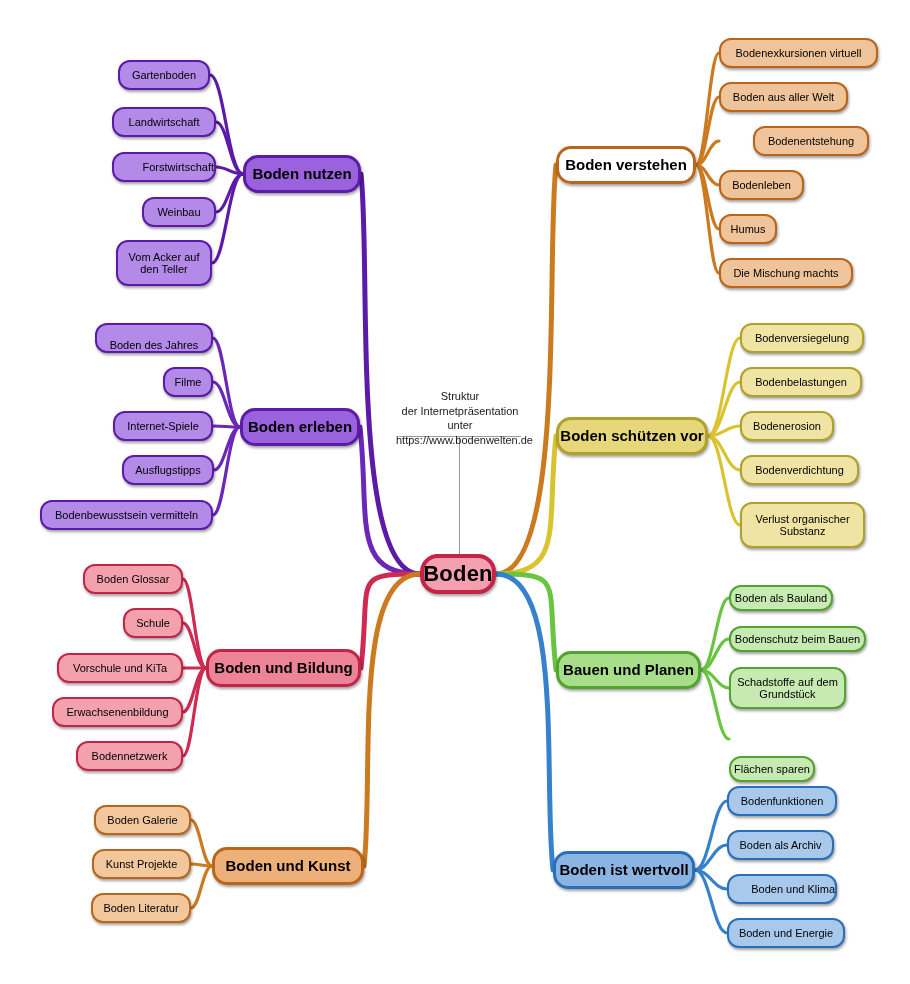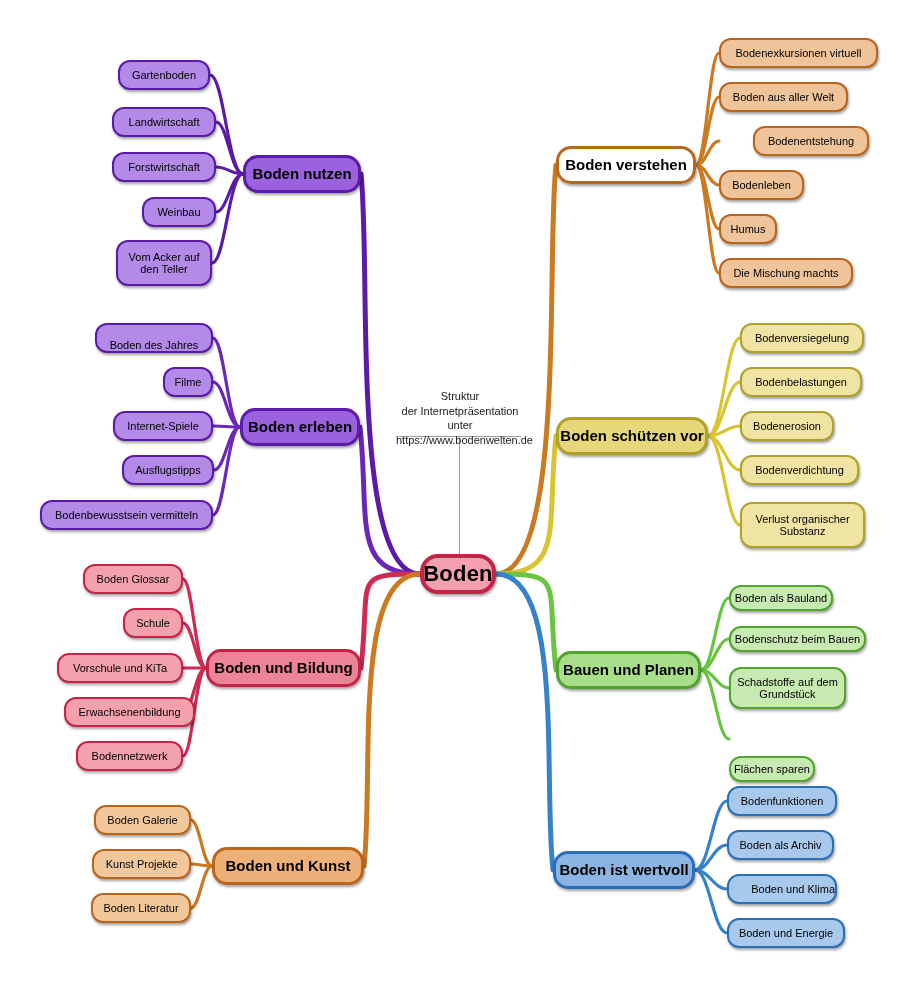--- a/index.html
+++ b/index.html
@@ -131,35 +131,35 @@
 
   <div class="title-block" style="left:396px; top:389px; width:128px;">Struktur
 der Internetpräsentation
 unter
 https://www.bodenwelten.de</div>
 
 <div class="node root" style="left: 420px; top: 554px; width: 76px; height: 40px; background: rgb(244, 160, 176); border-color: rgb(196, 36, 72);"><span>Boden</span></div>
     <div class="node branch" style="left: 243px; top: 155px; width: 118px; height: 38px; background: rgb(154, 99, 221); border-color: rgb(91, 26, 168);"><span>Boden nutzen</span></div>
     <div class="node leaf" style="left: 118px; top: 60px; width: 92px; height: 30px; background: rgb(179, 138, 232); border-color: rgb(91, 26, 168);"><span>Gartenboden</span></div>
     <div class="node leaf" style="left: 112px; top: 107px; width: 104px; height: 30px; background: rgb(179, 138, 232); border-color: rgb(91, 26, 168);"><span>Landwirtschaft</span></div>
-    <div class="node leaf" style="left: 112px; top: 152px; width: 104px; height: 30px; background: rgb(179, 138, 232); border-color: rgb(91, 26, 168);"><span>Forstwirtschaft</span></div>
+    <div class="node leaf" style="left: 112px; top: 152px; width: 104px; height: 30px; background: rgb(179, 138, 232); border-color: rgb(91, 26, 168); justify-content: flex-end;"><span>Forstwirtschaft</span></div>
     <div class="node leaf" style="left: 142px; top: 197px; width: 74px; height: 30px; background: rgb(179, 138, 232); border-color: rgb(91, 26, 168);"><span>Weinbau</span></div>
     <div class="node leaf" style="left: 116px; top: 240px; width: 96px; height: 46px; background: rgb(179, 138, 232); border-color: rgb(91, 26, 168);"><span>Vom Acker auf
 den Teller</span></div>
     <div class="node branch" style="left: 240px; top: 408px; width: 120px; height: 38px; background: rgb(154, 99, 221); border-color: rgb(91, 26, 168);"><span>Boden erleben</span></div>
     <div class="node leaf" style="left: 95px; top: 323px; width: 118px; height: 30px; background: rgb(179, 138, 232); border-color: rgb(91, 26, 168); align-items: flex-end;"><span>Boden des Jahres</span></div>
     <div class="node leaf" style="left: 163px; top: 367px; width: 50px; height: 30px; background: rgb(179, 138, 232); border-color: rgb(91, 26, 168);"><span>Filme</span></div>
     <div class="node leaf" style="left: 113px; top: 411px; width: 100px; height: 30px; background: rgb(179, 138, 232); border-color: rgb(91, 26, 168);"><span>Internet-Spiele</span></div>
     <div class="node leaf" style="left: 122px; top: 455px; width: 92px; height: 30px; background: rgb(179, 138, 232); border-color: rgb(91, 26, 168);"><span>Ausflugstipps</span></div>
     <div class="node leaf" style="left: 40px; top: 500px; width: 173px; height: 30px; background: rgb(179, 138, 232); border-color: rgb(91, 26, 168);"><span>Bodenbewusstsein vermitteln</span></div>
     <div class="node branch" style="left: 206px; top: 649px; width: 155px; height: 38px; background: rgb(236, 131, 151); border-color: rgb(196, 36, 72);"><span>Boden und Bildung</span></div>
     <div class="node leaf" style="left: 83px; top: 564px; width: 100px; height: 30px; background: rgb(243, 162, 173); border-color: rgb(196, 36, 72);"><span>Boden Glossar</span></div>
     <div class="node leaf" style="left: 123px; top: 608px; width: 60px; height: 30px; background: rgb(243, 162, 173); border-color: rgb(196, 36, 72);"><span>Schule</span></div>
     <div class="node leaf" style="left: 57px; top: 653px; width: 126px; height: 30px; background: rgb(243, 162, 173); border-color: rgb(196, 36, 72);"><span>Vorschule und KiTa</span></div>
-    <div class="node leaf" style="left: 52px; top: 697px; width: 131px; height: 30px; background: rgb(243, 162, 173); border-color: rgb(196, 36, 72); margin-left: 12px;"><span>Erwachsenenbildung</span></div>
+    <div class="node leaf" style="left: 52px; top: 697px; width: 131px; height: 30px; background: rgb(243, 162, 173); border-color: rgb(196, 36, 72);"><span>Erwachsenenbildung</span></div>
     <div class="node leaf" style="left: 76px; top: 741px; width: 107px; height: 30px; background: rgb(243, 162, 173); border-color: rgb(196, 36, 72);"><span>Bodennetzwerk</span></div>
     <div class="node branch" style="left: 212px; top: 847px; width: 152px; height: 38px; background: rgb(237, 176, 120); border-color: rgb(185, 101, 27);"><span>Boden und Kunst</span></div>
     <div class="node leaf" style="left: 94px; top: 805px; width: 97px; height: 30px; background: rgb(242, 199, 156); border-color: rgb(185, 101, 27);"><span>Boden Galerie</span></div>
     <div class="node leaf" style="left: 92px; top: 849px; width: 99px; height: 30px; background: rgb(242, 199, 156); border-color: rgb(185, 101, 27);"><span>Kunst Projekte</span></div>
     <div class="node leaf" style="left: 91px; top: 893px; width: 100px; height: 30px; background: rgb(242, 199, 156); border-color: rgb(185, 101, 27);"><span>Boden Literatur</span></div>
     <div class="node branch" style="left: 556px; top: 146px; width: 140px; height: 38px; border-color: rgb(185, 101, 27);"><span>Boden verstehen</span></div>
     <div class="node leaf" style="left: 719px; top: 38px; width: 159px; height: 30px; background: rgb(240, 196, 154); border-color: rgb(185, 101, 27);"><span>Bodenexkursionen virtuell</span></div>
     <div class="node leaf" style="left: 719px; top: 82px; width: 129px; height: 30px; background: rgb(240, 196, 154); border-color: rgb(185, 101, 27);"><span>Boden aus aller Welt</span></div>
     <div class="node leaf" style="left: 719px; top: 126px; width: 116px; height: 30px; background: rgb(240, 196, 154); border-color: rgb(185, 101, 27); margin-left: 34px;"><span>Bodenentstehung</span></div>
     <div class="node leaf" style="left: 719px; top: 170px; width: 85px; height: 30px; background: rgb(240, 196, 154); border-color: rgb(185, 101, 27);"><span>Bodenleben</span></div>

